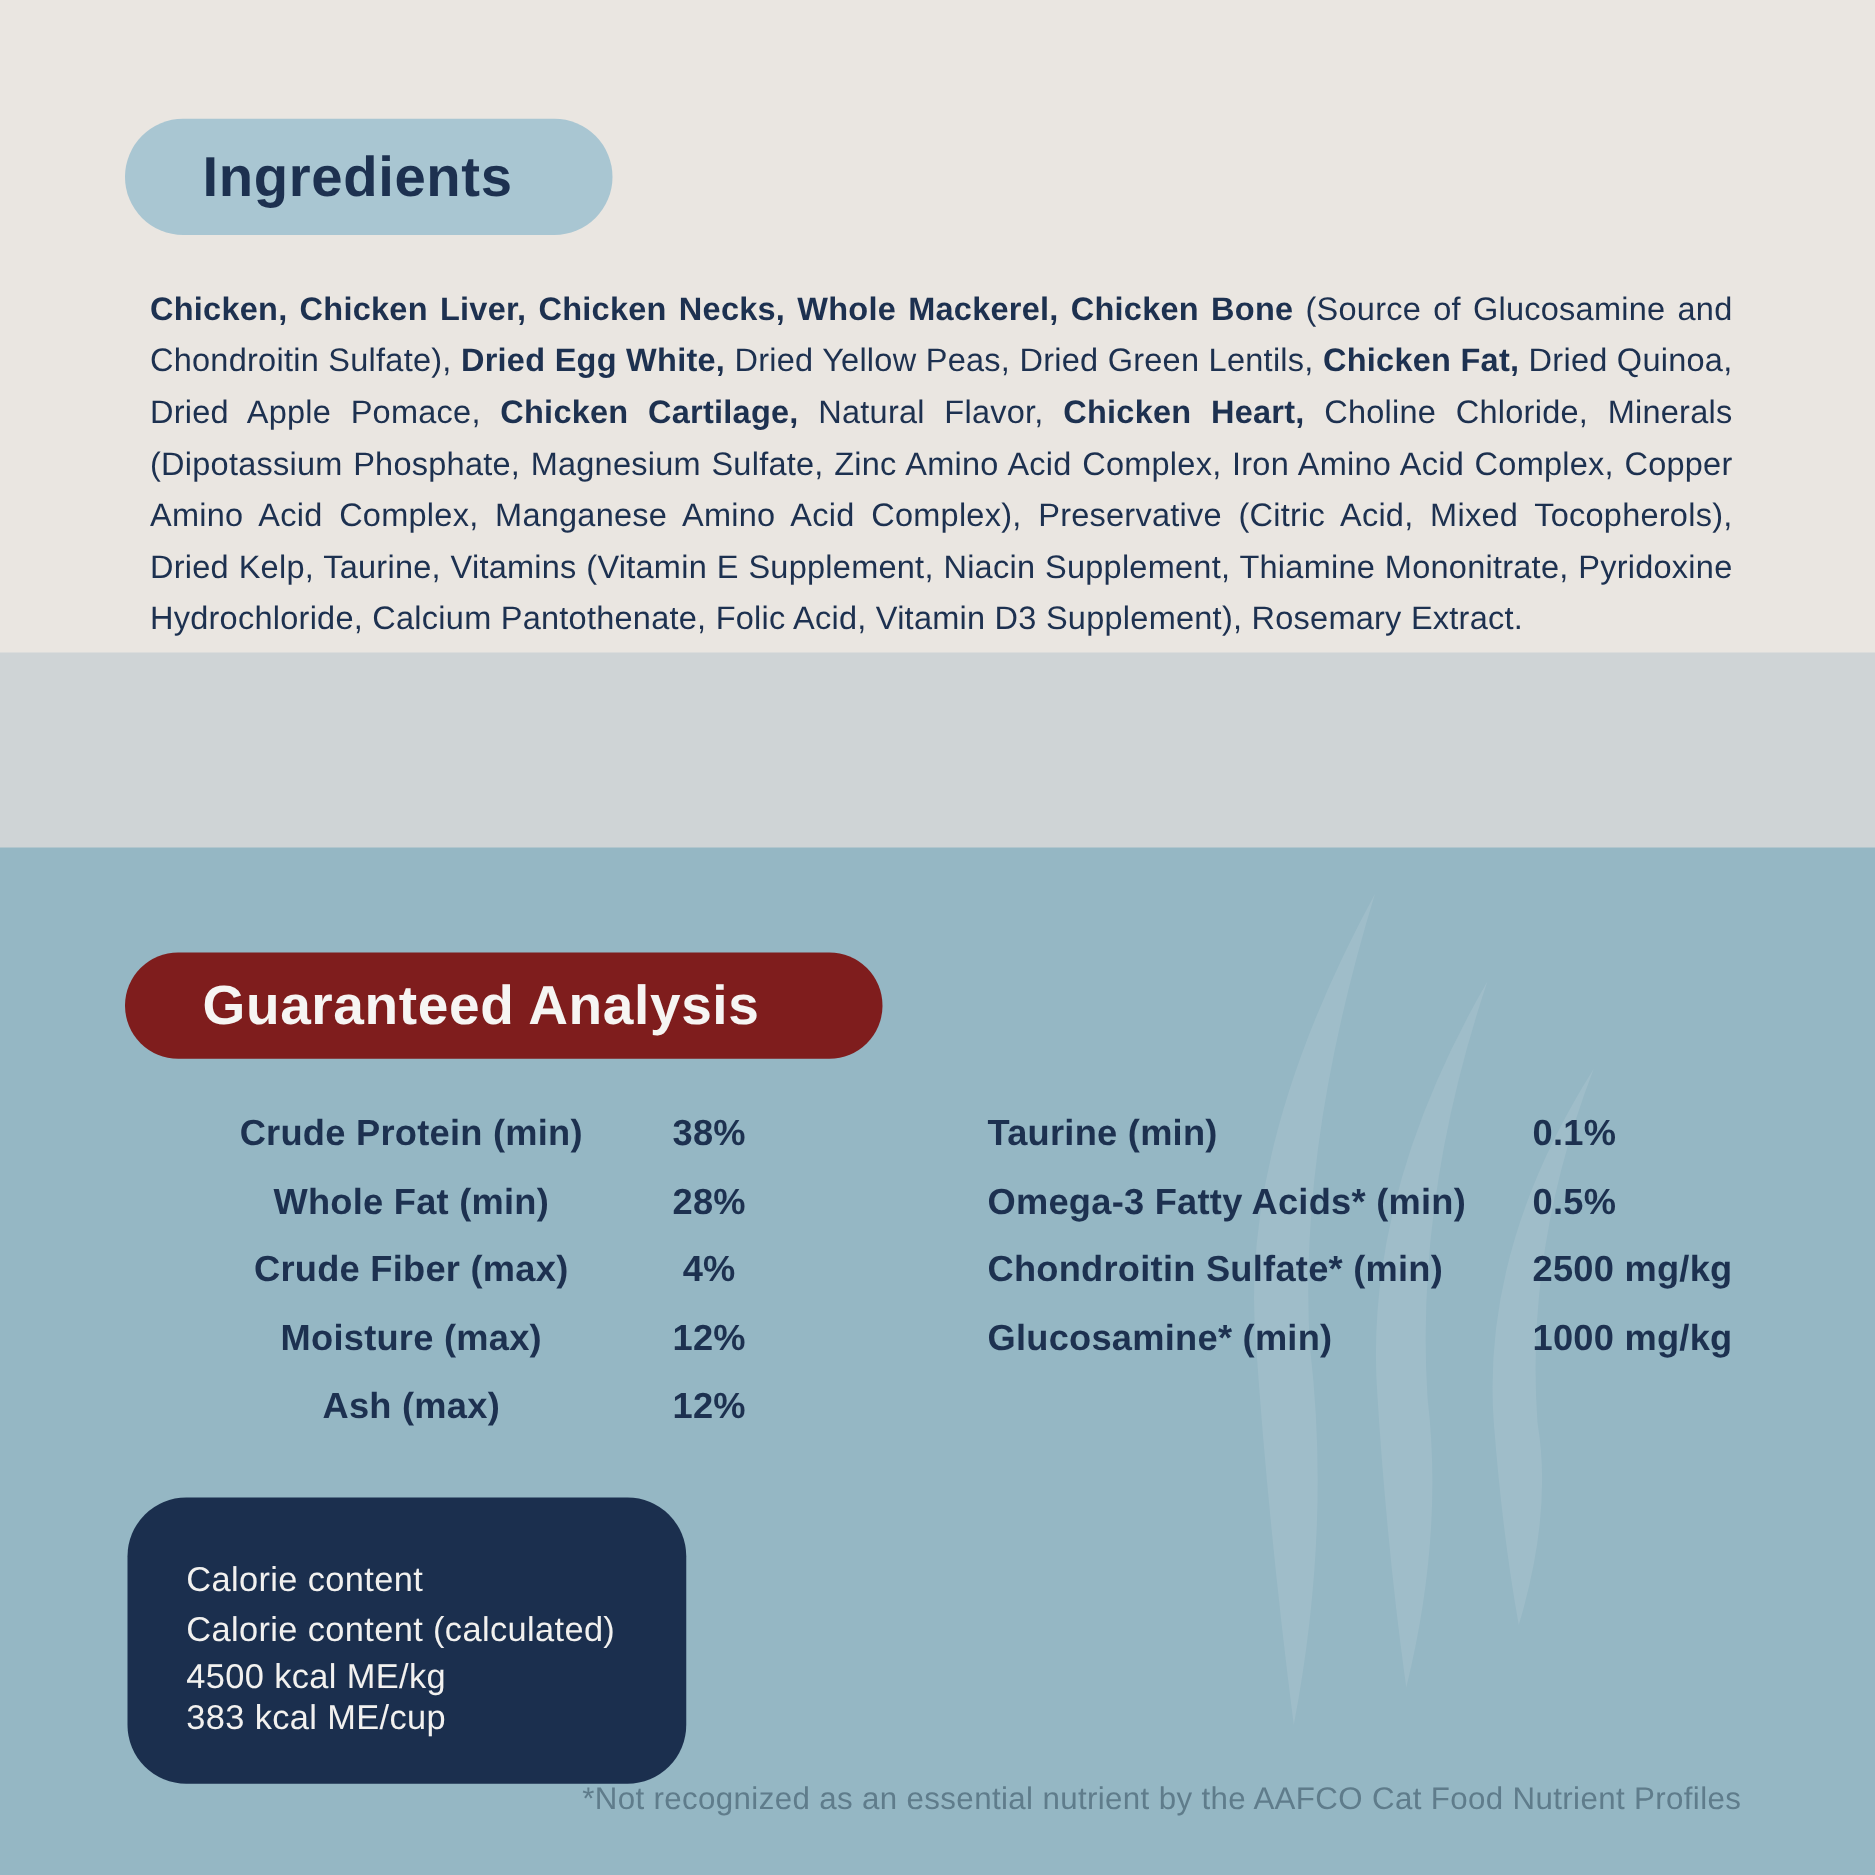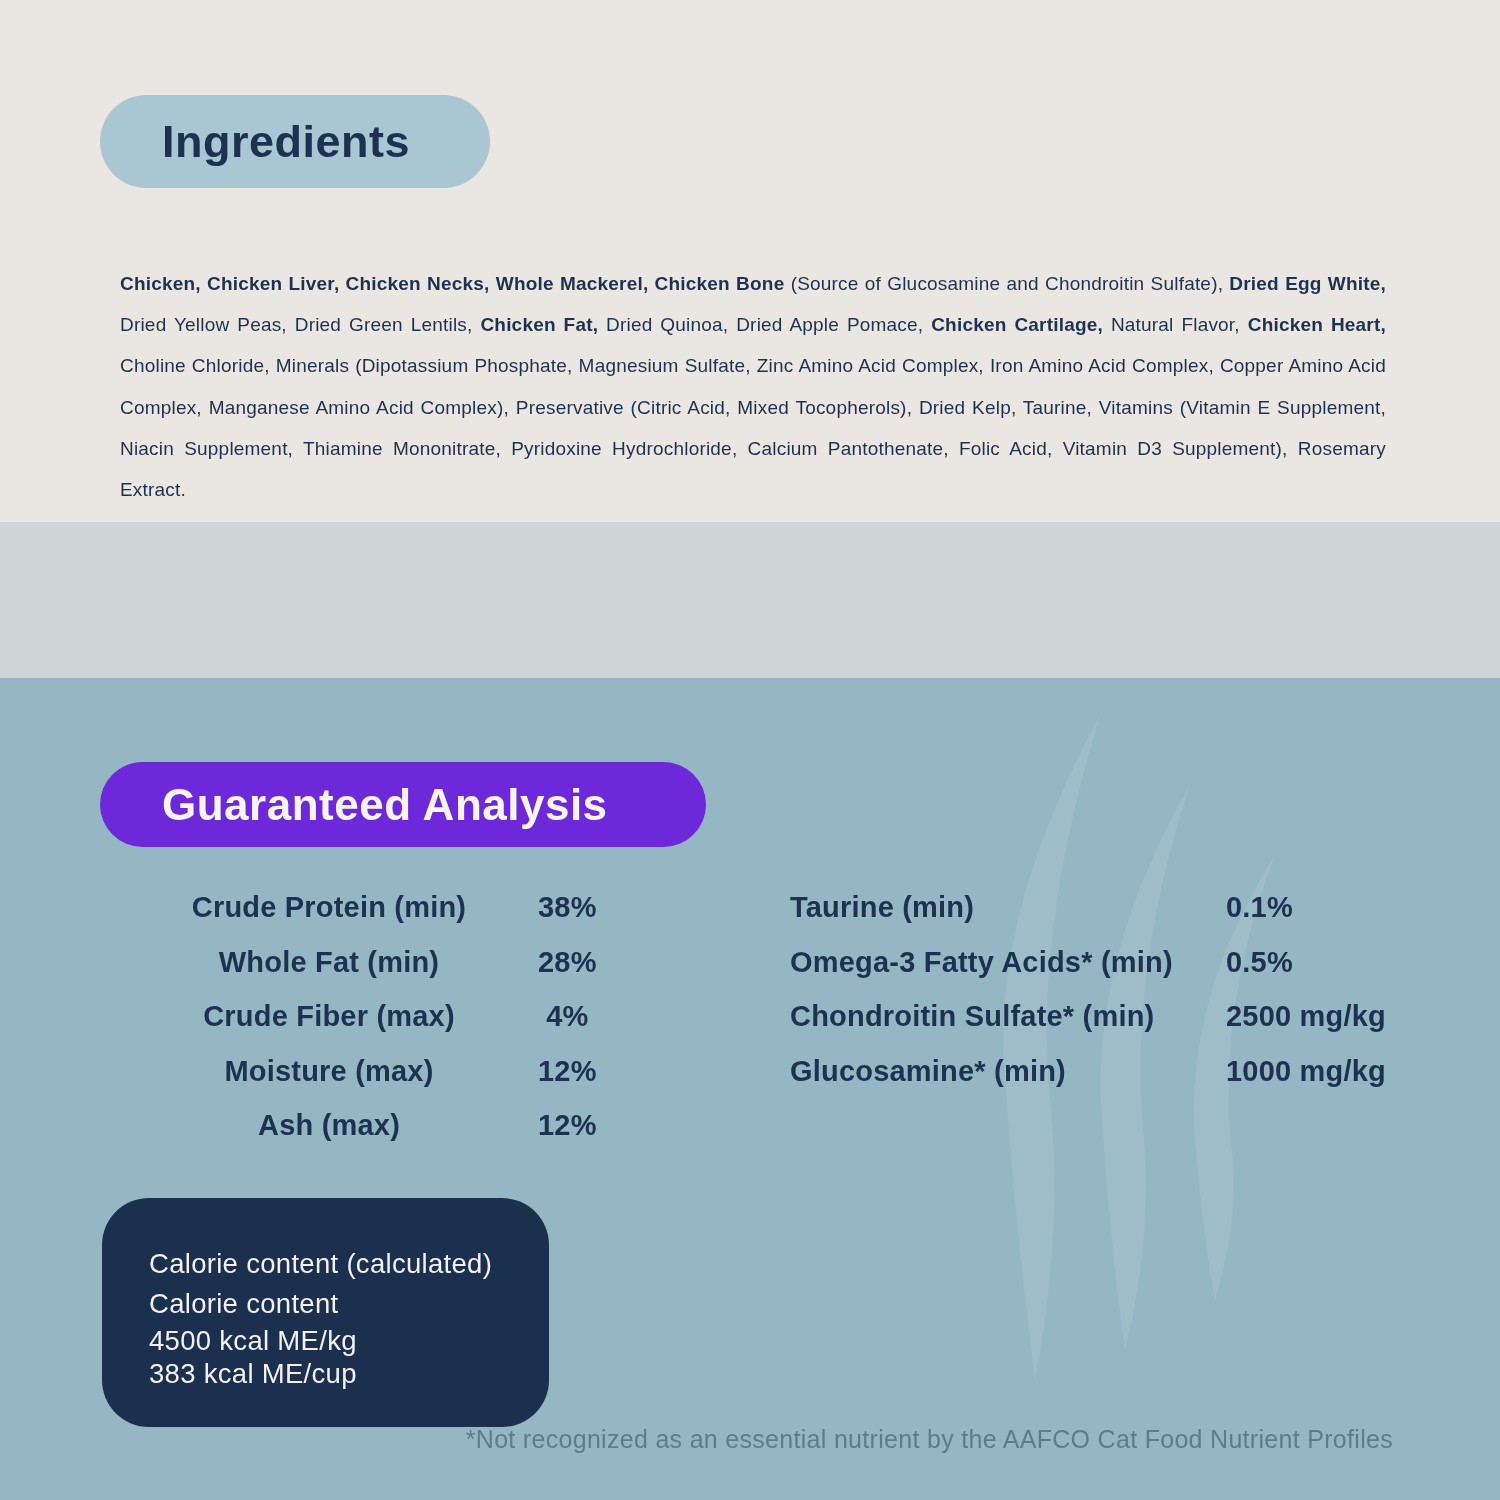--- a/index.html
+++ b/index.html
@@ -14,37 +14,37 @@
     background:#EAE6E1;
   }
   .ingredients-pill {
     position:absolute; left:100px; top:95px; width:390px; height:93px;
     background:#A9C6D2; border-radius:47px;
     display:flex; align-items:center; padding-left:62px;
     color:#1D3150; font-size:45px; font-weight:700; letter-spacing:0.5px;
   }
   .ingredients-text {
     position:absolute; left:120px; top:227px; width:1266px;
-    font-size:19px; line-height:41.2px; color:#1D3150;
-    text-align:justify; letter-spacing:0.2px;margin-top:36px;
+    font-size:26px; line-height:41.2px; color:#1D3150;
+    text-align:justify; letter-spacing:0.2px;
   }
   .ingredients-text .seg { font-weight:400; }
   .ingredients-text .seg.bold { font-weight:700; }
   
   .bottom-section {
     position:absolute; left:0; top:678px; width:1500px; height:822px;
     background:#95B7C4; overflow:hidden;
   }
   .watermark {
     position:absolute; left:930px; top:20px; width:420px; height:700px;
     pointer-events:none;
   }
   .ga-pill {
     position:absolute; left:100px; top:84px; width:606px; height:85px;
-    background:#6d28d9; border-radius:43px;
+    background:#7f1d1d; border-radius:43px;
     display:flex; align-items:center; padding-left:62px;
     color:#F6F5F3; font-size:44px; font-weight:700; letter-spacing:0.5px;
   }
   .analysis-col { position:absolute; top:212px; }
   .analysis-col .row {
     display:grid; height:54.6px; align-items:start;
     font-size:29px; font-weight:700; color:#1D3150; line-height:34px;
     letter-spacing:0.2px;
   }
   .analysis-col.left  { left:120px; }
@@ -159,23 +159,23 @@
 
         <div class="row">
           <span class="lbl">Glucosamine* (min)</span>
           <span class="val">1000 mg/kg</span>
         </div>
       </div>
 
     <div class="calorie-box">
       <div class="cal-title">
 
+          <div>Calorie content</div>
+
           <div>Calorie content (calculated)</div>
-
-          <div>Calorie content</div>
         </div>
       <div class="cal-values">
 
           <div>4500 kcal ME/kg</div>
 
           <div>383 kcal ME/cup</div>
         </div>
     </div>
 
     <div class="footnote">*Not recognized as an essential nutrient by the AAFCO Cat Food Nutrient Profiles</div>

